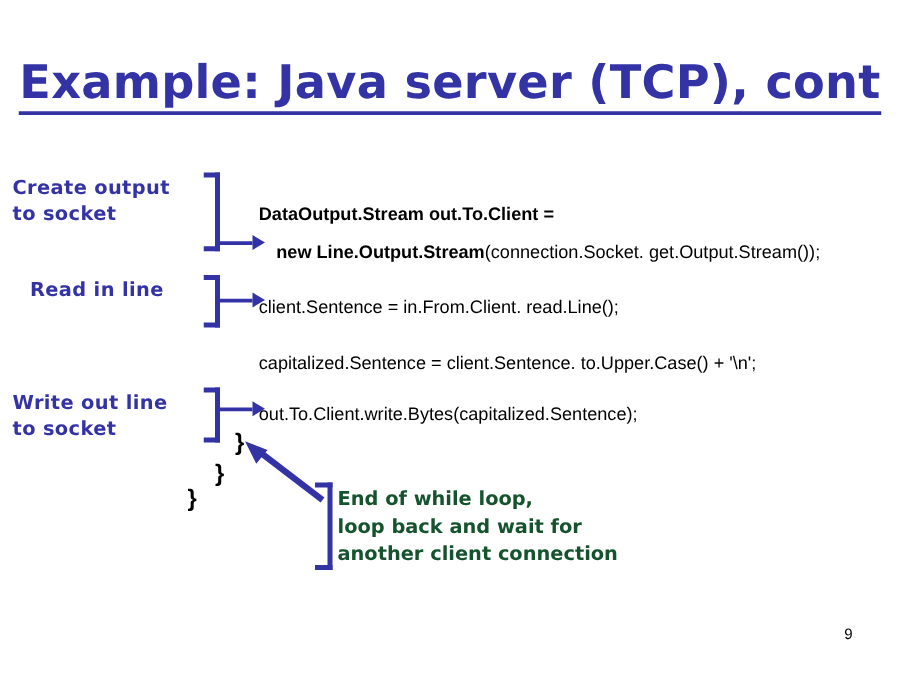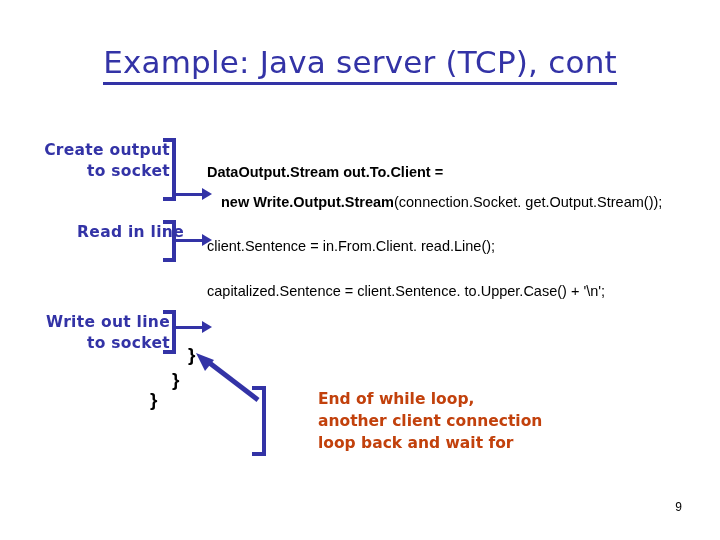--- a/index.html
+++ b/index.html
@@ -18,39 +18,39 @@
 
   
   #title {
     position: absolute;
     left: 0;
     top: 44px;
     width: 720px;
     text-align: center;
     color: #3333a6;
     font-family: "DejaVu Sans", sans-serif;
-    font-size: 31px;
-    font-weight: normal;
+    font-size: 37px;
+    font-weight: bold;
     letter-spacing: 0.2px;
     white-space: nowrap;
   }
   #title .ul {
     border-bottom: 3px solid #3333a6;
     padding-bottom: 2px;
   }
 
   
   .anno {
     position: absolute;
     color: #3333a6;
     font-family: "DejaVu Sans", sans-serif;
     font-size: 15.5px;
     font-weight: bold;
     line-height: 21px;
-    text-align: right;
+    text-align: left;
     letter-spacing: 0.3px;
     white-space: nowrap;
   }
 
   
   .brk {
     position: absolute;
   }
   .brk .spine {
     position: absolute;
@@ -139,27 +139,26 @@
     height: 4px;
     background: #3333a6;
   }
   #loop-brk .arm.top { top: 0; }
   #loop-brk .arm.bot { bottom: 0; }
 
   #loop-text {
     position: absolute;
     left: 270px;
     top: 388px;
-    color: #c2410c;
+    color: #14532d;
     font-family: "DejaVu Sans", sans-serif;
     font-size: 15.5px;
     font-weight: bold;
     line-height: 22px;
     white-space: nowrap;
-    margin-left: 48px;
   }
 
   
   #page-no {
     position: absolute;
     right: 38px;
     bottom: 26px;
     color: #000000;
     font-family: "Liberation Sans", sans-serif;
     font-size: 12px;
@@ -206,48 +205,51 @@
     <div class="arm top"></div>
     <div class="arm bot"></div>
     <div class="shaft" style="top:16px;"></div>
     <div class="head" style="left:30px; top:11px;"></div>
   </div>
 
   <div class="code" style="left:207px; top:162px;">
     <b>DataOutput.Stream  out.To.Client =</b>
   </div>
   <div class="code" style="left:221px; top:192px;">
-    <b>new Write.Output.Stream</b><span class="reg">(connection.Socket. get.Output.Stream());</span>
+    <b>new Line.Output.Stream</b><span class="reg">(connection.Socket. get.Output.Stream());</span>
   </div>
 
   <div class="code" style="left:207px; top:281px;">
     <span class="reg">capitalized.Sentence = client.Sentence. to.Upper.Case() + '\n';</span>
   </div>
 
   <div class="code" style="left:207px; top:236px;">
     <span class="reg">client.Sentence = in.From.Client. read.Line();</span>
   </div>
 
+  <div class="code" style="left:207px; top:322px;">
+    <span class="reg">out.To.Client.write.Bytes(capitalized.Sentence);</span>
+  </div>
 
   <div class="brace" style="left:188px; top:345px;">}</div>
   <div class="brace" style="left:172px; top:370px;">}</div>
   <div class="brace" style="left:150px; top:390px;">}</div>
 
   <svg id="diag-arrow" viewBox="0 0 80 58">
     <line x1="68" y1="52" x2="17" y2="13" stroke="#3333a6" stroke-width="5"></line>
     <polygon points="6,5 24,12 15,23" fill="#3333a6"></polygon>
   </svg>
 
   <div id="loop-brk">
     <div class="spine"></div>
     <div class="arm top"></div>
     <div class="arm bot"></div>
   </div>
 
   <div id="loop-text">
     <div>End of while loop,</div>
+    <div>loop back and wait for</div>
     <div>another client connection</div>
-    <div>loop back and wait for</div>
   </div>
 
   <div id="page-no">9</div>
 
 </div>
 
 </body></html>

